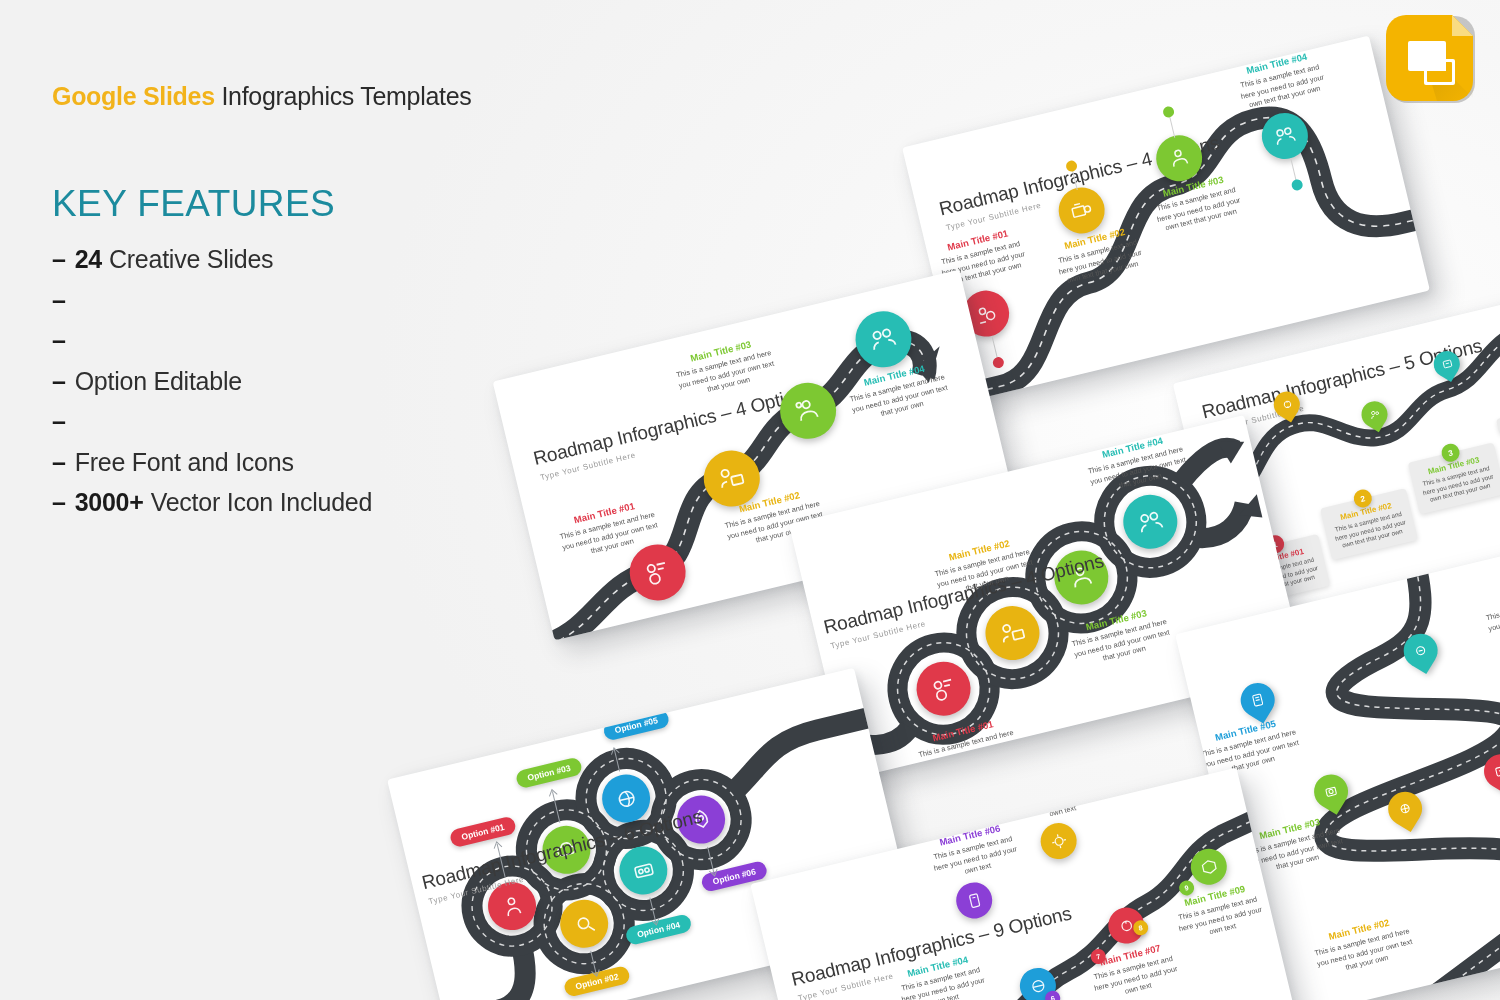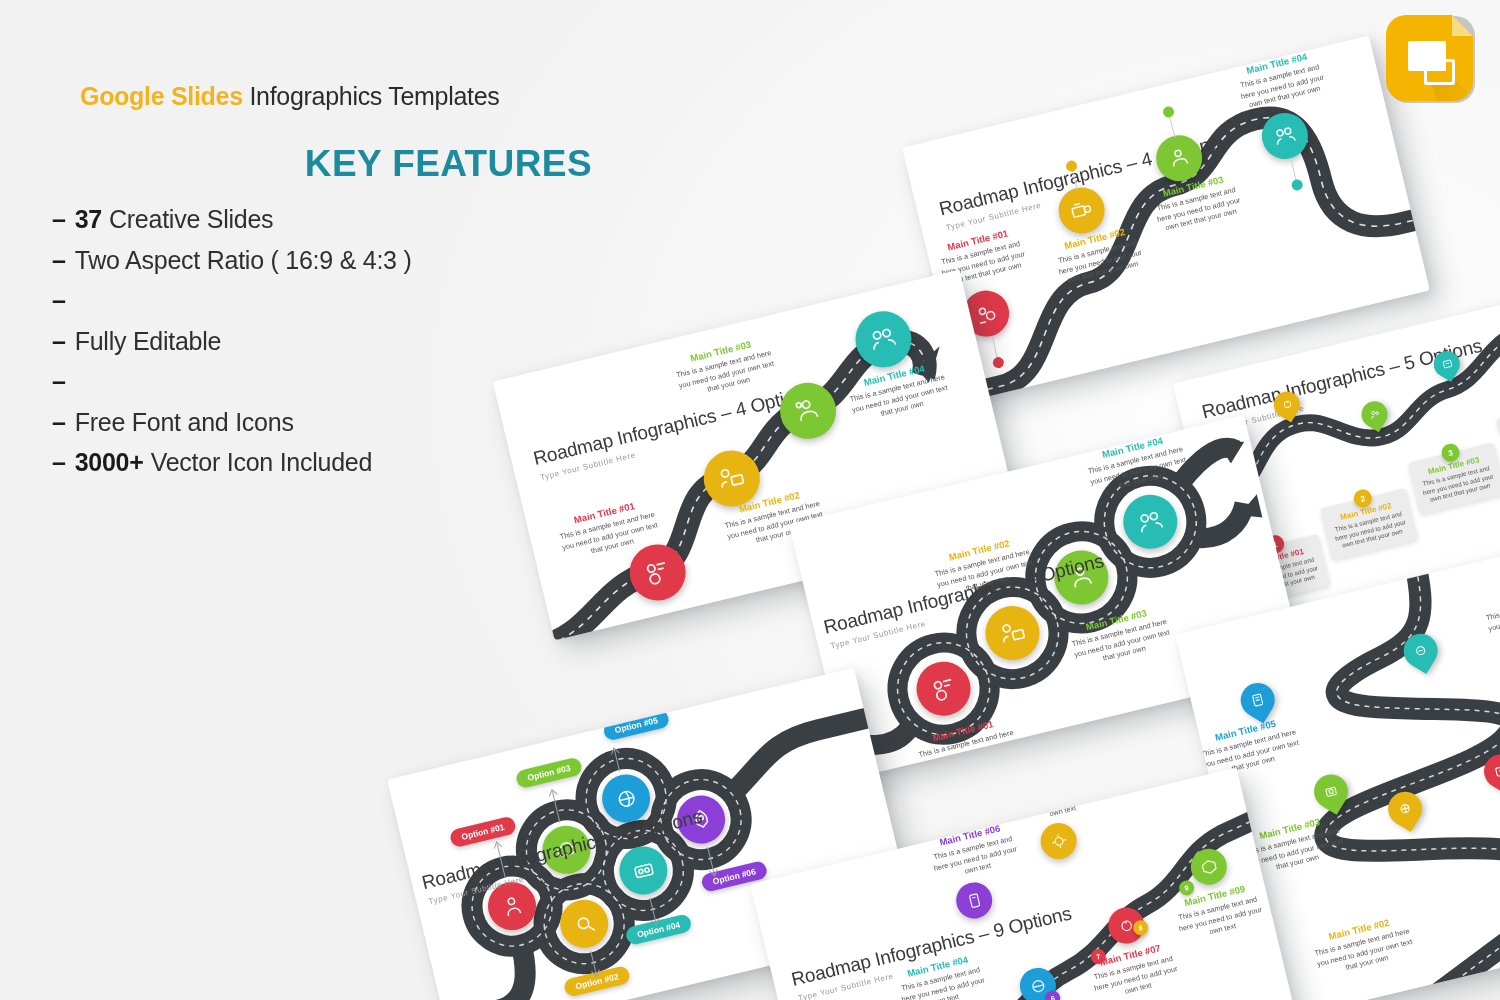--- a/index.html
+++ b/index.html
@@ -34,30 +34,29 @@
     line-height: 0.95;
     text-shadow: 2px 3px 3px rgba(0,0,0,0.18);
     white-space: nowrap;
   }
   #subtitle-row {
     margin-top: 20px;
     font-size: 25px;
     letter-spacing: -0.3px;
     white-space: nowrap;
   }
-  #subtitle-brand { color: #f2b31b; font-weight: bold; margin-left: 28px; }
+  #subtitle-brand { color: #f2b31b; font-weight: bold; }
   #subtitle-rest  { color: #2b2b2b; font-weight: 400; }
 
   #features-heading {
-    margin-top: 32px;
+    margin-top: 72px;
     font-size: 37px;
-    font-weight: bold;
+    font-weight: normal;
     letter-spacing: 0.4px;
     color: #1c8b9e;
-    text-align: right;
   }
   #features-list { margin-top: 14px; list-style: none; }
   #features-list li {
     display: flex;
     align-items: baseline;
     font-size: 25px;
     color: #2f2f2f;
     line-height: 1.62;
     letter-spacing: -0.25px;
     white-space: nowrap;
@@ -174,33 +173,32 @@
 
   <div id="left-panel">
     <div id="subtitle-row">
       <span id="subtitle-brand">Google Slides</span><span id="subtitle-rest"> Infographics Templates</span>
     </div>
 
     <div id="features-heading">KEY FEATURES</div>
     <ul id="features-list">
       <li>
         <span class="dash">–</span>
-        <span class="emph">37</span>
+        <span class="emph">24</span>
         <span>Creative Slides</span>
-      </li>
-      <li>
-        <span class="dash">–</span>
-        <span>Two Aspect Ratio ( 16:9 &amp; 4:3 )</span>
       </li>
       <li>
         <span class="dash">–</span>
       </li>
       <li>
         <span class="dash">–</span>
-        <span>Fully Editable</span>
+      </li>
+      <li>
+        <span class="dash">–</span>
+        <span>Option Editable</span>
       </li>
       <li>
         <span class="dash">–</span>
       </li>
       <li>
         <span class="dash">–</span>
         <span>Free Font and Icons</span>
       </li>
       <li>
         <span class="dash">–</span>

